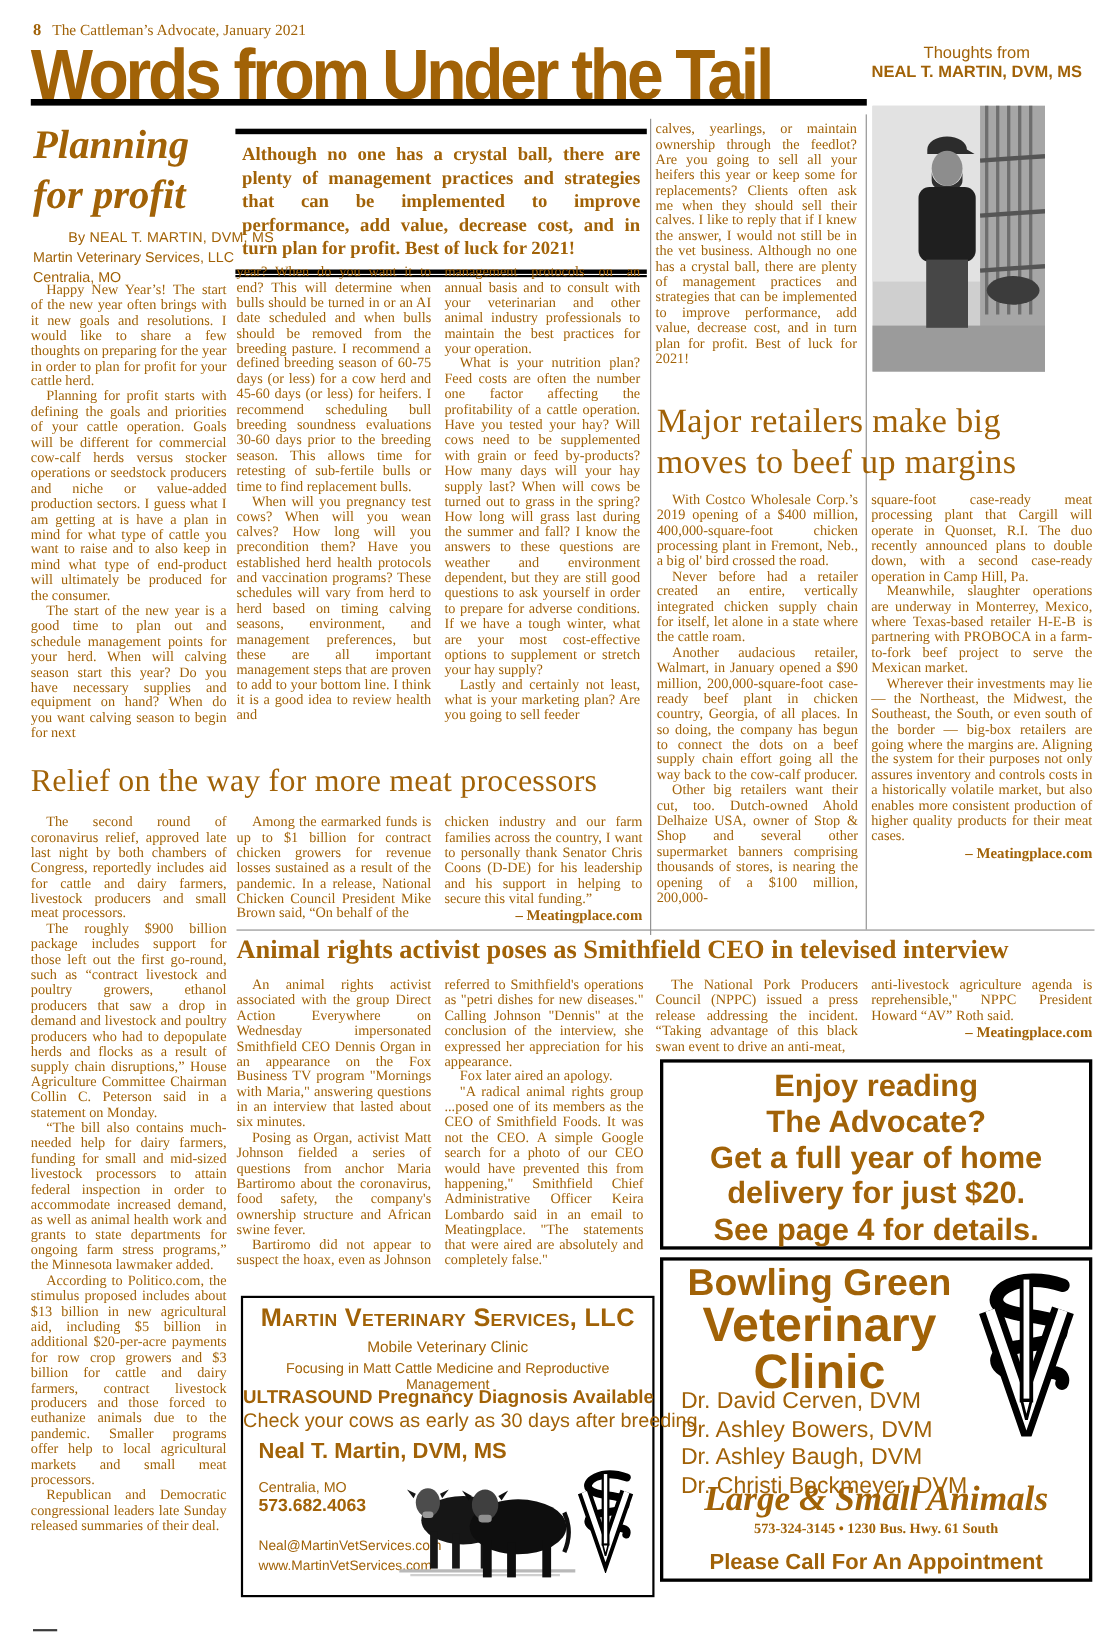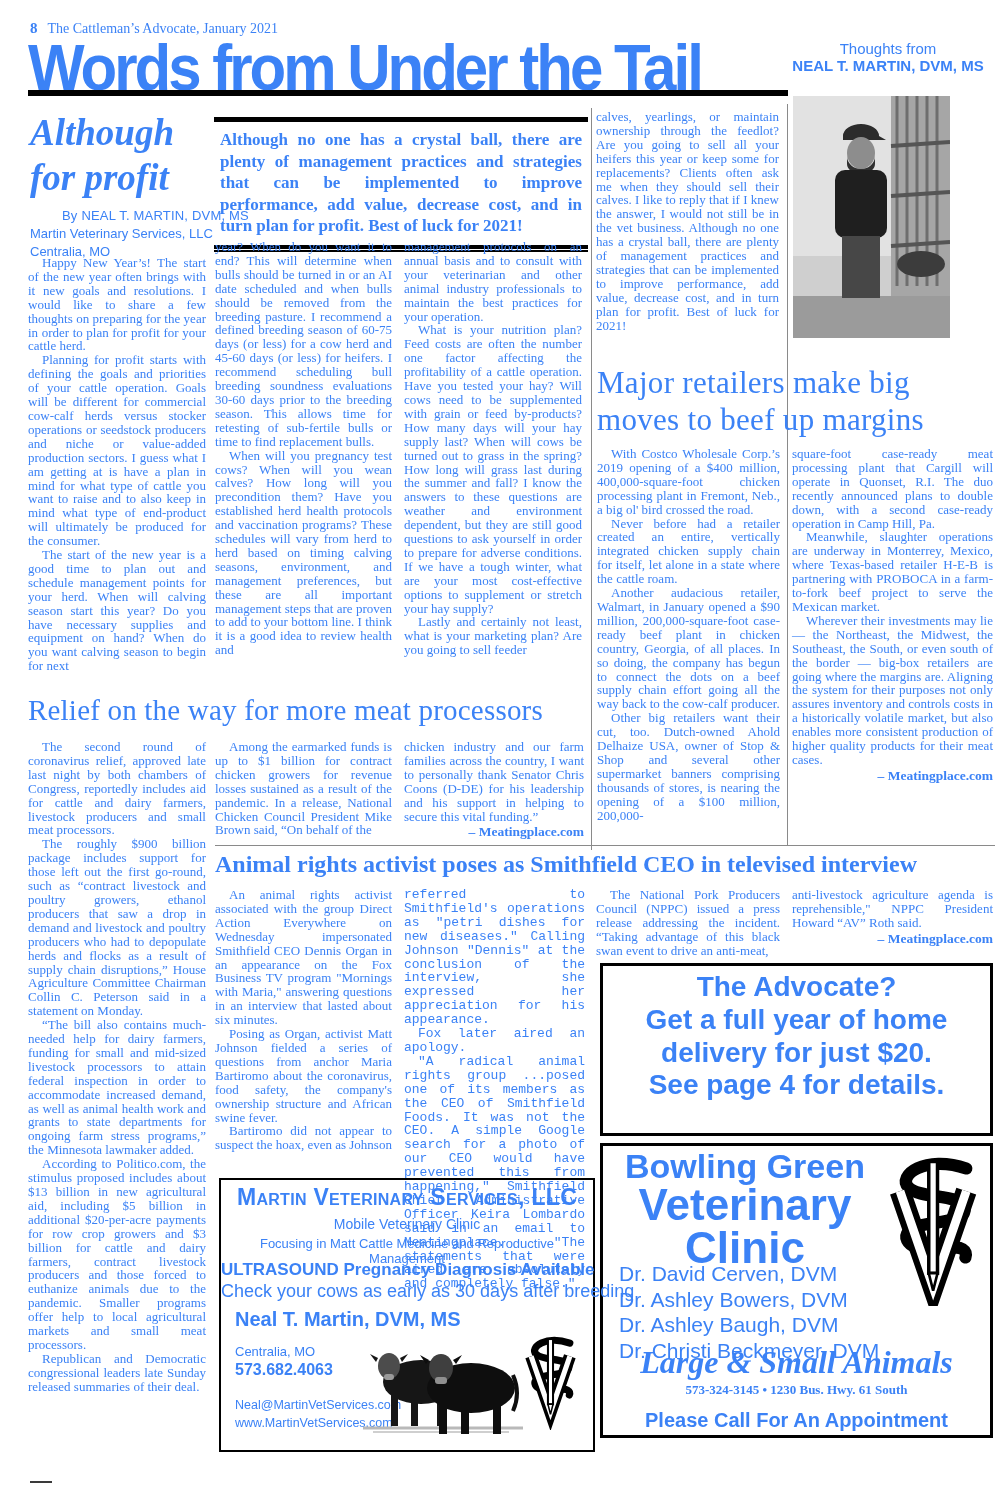--- a/index.html
+++ b/index.html
@@ -1,16 +1,16 @@
 <!DOCTYPE html>
 <html><head>
 <meta charset="utf-8">
 <style>
   html,body{margin:0;padding:0;background:#e9e9e9;}
-  .page{position:relative;width:1000px;height:1500px;background:#ffffff;color:#3b82f6;
+  .page{position:relative;width:1000px;height:1500px;background:#ffffff;color:#a16207;
         font-family:"Liberation Serif",serif;overflow:hidden;margin:0 auto;}
   .abs{position:absolute;}
 
   
   .pg-head{font-size:14px;}
   .pg-head .num{font-weight:bold;font-size:15px;margin-right:10px;}
   .masthead{font-family:"Liberation Sans",sans-serif;font-weight:bold;font-size:60px;
             letter-spacing:-3px;line-height:1;transform:scaleY(1.08);transform-origin:left top;white-space:nowrap;}
   .kicker{font-family:"Liberation Sans",sans-serif;text-align:center;line-height:1.15;}
   .kicker .k1{font-size:15px;}
@@ -113,21 +113,21 @@
       <path d="M54 60 a14 13 0 0 0 28 0 v8 a14 10 0 0 1 -28 0 z" fill="#303030"></path>
       <rect x="42" y="74" width="52" height="68" rx="10" fill="#1f1f1f"></rect>
       <rect x="49" y="140" width="38" height="62" fill="#474747"></rect>
     </svg>
   </div>
 
   <div class="abs vrule" style="left:591px;top:108px;height:742px;"></div>
   <div class="abs vrule" style="left:787px;top:104px;height:741px;"></div>
 
   <div class="abs h-planning" style="left:30px;top:110px;">
-    <div>Although</div>
+    <div>Planning</div>
     <div>for profit</div>
   </div>
   <div class="abs byline" style="left:30px;top:207px;">
     <div class="b1">By NEAL T. MARTIN, DVM, MS</div>
     <div>Martin Veterinary Services, LLC</div>
     <div>Centralia, MO</div>
   </div>
 
   <div class="abs pullquote" style="left:214px;top:117px;width:362px;">
     <span>Although no one has a crystal ball, there are plenty of management practices and strategies that can be implemented to improve performance, add value, decrease cost, and in turn plan for profit. Best of luck for 2021!</span>
@@ -186,36 +186,37 @@
     <div class="attrib">– Meatingplace.com</div>
   </div>
 
   <div class="abs hrule" style="left:215px;top:845px;width:780px;"></div>
   <div class="abs h-animal" style="left:215px;top:851px;width:780px;">Animal rights activist poses as Smithfield CEO in televised interview</div>
   <div class="abs news" style="left:215px;top:888px;width:177px;">
       <p>An animal rights activist associated with the group Direct Action Everywhere on Wednesday impersonated Smithfield CEO Dennis Organ in an appearance on the Fox Business TV program "Mornings with Maria," answering questions in an interview that lasted about six minutes.</p>
       <p>Posing as Organ, activist Matt Johnson fielded a series of questions from anchor Maria Bartiromo about the coronavirus, food safety, the company's ownership structure and African swine fever.</p>
       <p>Bartiromo did not appear to suspect the hoax, even as Johnson</p>
     </div>
-  <div class="abs news" style="left:404px;top:888px;width:181px;font-family:Liberation Mono, monospace;">
+  <div class="abs news" style="left:404px;top:888px;width:181px;">
       <p class="cont">referred to Smithfield's operations as "petri dishes for new diseases." Calling Johnson "Dennis" at the conclusion of the interview, she expressed her appreciation for his appearance.</p>
       <p>Fox later aired an apology.</p>
       <p>"A radical animal rights group ...posed one of its members as the CEO of Smithfield Foods. It was not the CEO. A simple Google search for a photo of our CEO would have prevented this from happening," Smithfield Chief Administrative Officer Keira Lombardo said in an email to Meatingplace. "The statements that were aired are absolutely and completely false."</p>
     </div>
   <div class="abs news" style="left:596px;top:888px;width:184px;">
       <p>The National Pork Producers Council (NPPC) issued a press release addressing the incident. “Taking advantage of this black swan event to drive an anti-meat,</p>
     </div>
   <div class="abs" style="left:792px;top:888px;width:201px;">
     <div class="news">
         <p class="cont">anti-livestock agriculture agenda is reprehensible," NPPC President Howard “AV” Roth said.</p>
       </div>
     <div class="attrib">– Meatingplace.com</div>
   </div>
 
   <div class="abs house-ad" style="left:600px;top:963px;width:387px;height:162px;">
+      <p>Enjoy reading</p>
       <p>The Advocate?</p>
       <p>Get a full year of home</p>
       <p>delivery for just $20.</p>
       <p>See page 4 for details.</p>
     </div>
 
   <div class="abs bowling-ad" style="left:600px;top:1143px;width:387px;height:289px;">
     <div class="bg-titles">
       <div class="bg-t1">Bowling Green</div>
       <div class="bg-t2">Veterinary</div>

